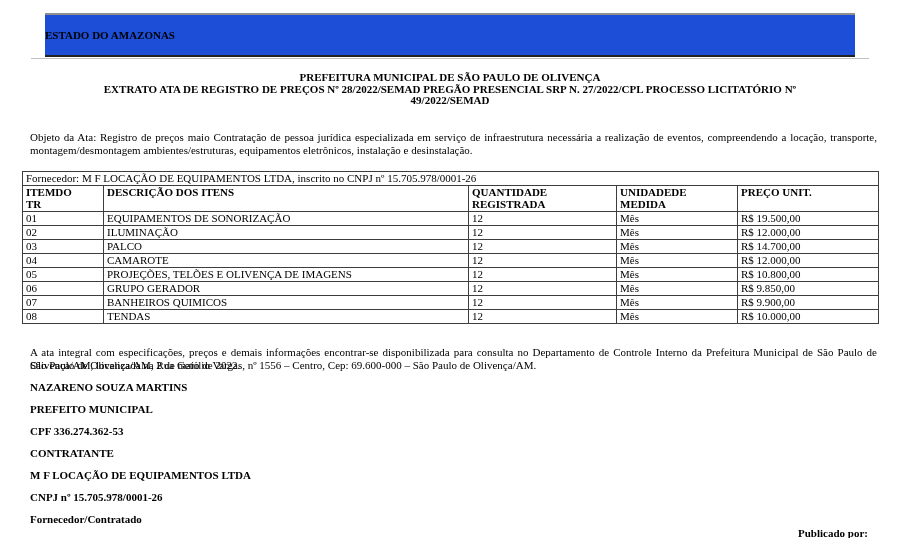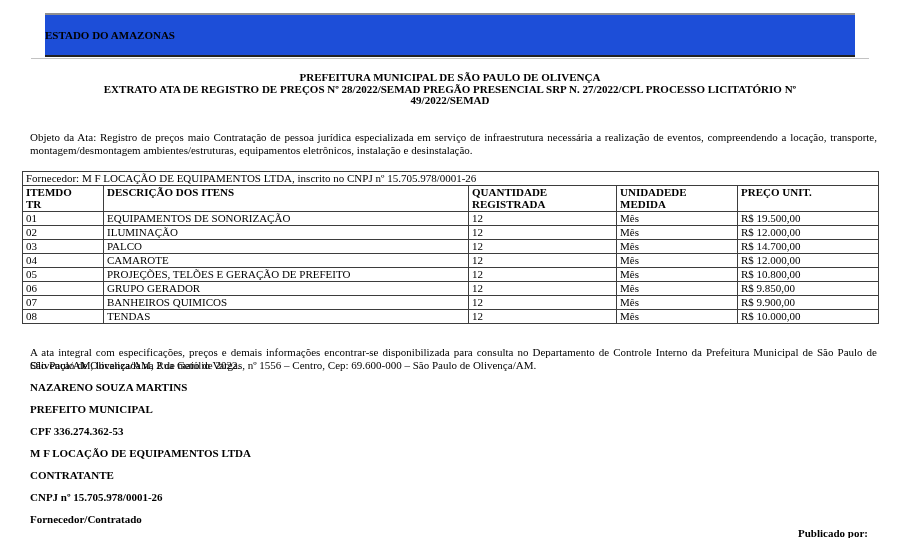--- a/index.html
+++ b/index.html
@@ -125,21 +125,21 @@
   </tr>
   <tr class="data-row">
     <td>04</td>
     <td>CAMAROTE</td>
     <td>12</td>
     <td>Mês</td>
     <td>R$ 12.000,00</td>
   </tr>
   <tr class="data-row">
     <td>05</td>
-    <td>PROJEÇÕES, TELÕES E GERAÇÃO DE PREFEITO</td>
+    <td>PROJEÇÕES, TELÕES E OLIVENÇA DE IMAGENS</td>
     <td>12</td>
     <td>Mês</td>
     <td>R$ 10.800,00</td>
   </tr>
   <tr class="data-row">
     <td>06</td>
     <td>GRUPO GERADOR</td>
     <td>12</td>
     <td>Mês</td>
     <td>R$ 9.850,00</td>
@@ -162,19 +162,19 @@
   </table>
 
 <div class="para ata-paragraph">A ata integral com especificações, preços e demais informações encontrar-se disponibilizada para consulta no Departamento de Controle Interno da Prefeitura Municipal de São Paulo de Olivença/AM, localizada na Rua Getúlio Vargas, nº 1556 – Centro, Cep: 69.600-000 – São Paulo de Olivença/AM.</div>
 
 <div class="date-line">São Paulo de Olivença/AM, 2 de maio de 2022.</div>
 
 <div class="signatures">
   <div class="sig-line">NAZARENO SOUZA MARTINS</div>
   <div class="sig-line">PREFEITO MUNICIPAL</div>
   <div class="sig-line">CPF 336.274.362-53</div>
+  <div class="sig-line">CONTRATANTE</div>
   <div class="sig-line">M F LOCAÇÃO DE EQUIPAMENTOS LTDA</div>
-  <div class="sig-line">CONTRATANTE</div>
   <div class="sig-line">CNPJ nº 15.705.978/0001-26</div>
   <div class="sig-line">Fornecedor/Contratado</div>
 </div>
 
 <div class="publicado">Publicado por:</div>
 
 </body></html>

